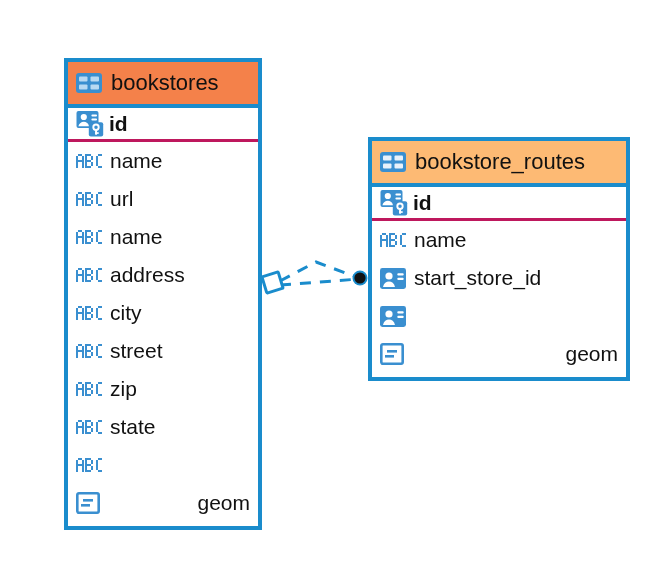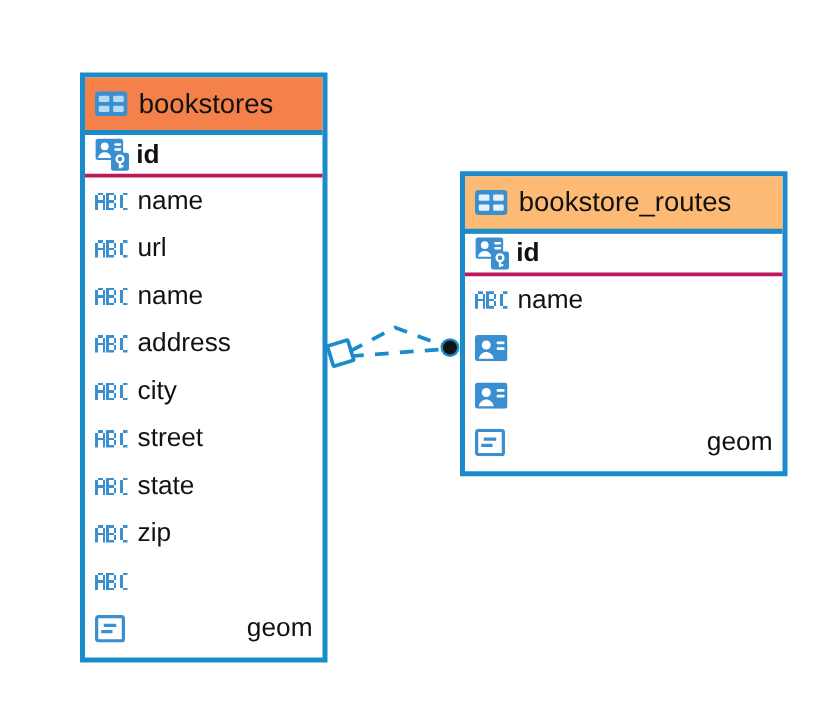--- a/index.html
+++ b/index.html
@@ -290,44 +290,44 @@
             <rect x="15" y="2" width="2" height="4"></rect>
               <rect x="11" y="6" width="4" height="2"></rect>
             <rect x="15" y="8" width="2" height="4"></rect>
               <rect x="11" y="12" width="4" height="2"></rect>
             <rect x="20" y="2" width="2" height="10"></rect>
               <rect x="22" y="0" width="4" height="2"></rect>
             <rect x="22" y="12" width="4" height="2"></rect>
           </g>
         </svg>
       </span>
+      <span class="field-name">zip</span>
+    </div>
+
+    <div class="field-row">
+      <span class="icon icon-abc">
+        <svg viewBox="0 0 26 14" width="26" height="14" shape-rendering="crispEdges">
+          <g fill="#3a8fd0">
+            <rect x="0" y="2" width="2" height="12"></rect>
+              <rect x="2" y="0" width="4" height="2"></rect>
+            <rect x="6" y="2" width="2" height="12"></rect>
+              <rect x="2" y="6" width="4" height="2"></rect>
+            <rect x="9" y="0" width="2" height="14"></rect>
+              <rect x="11" y="0" width="4" height="2"></rect>
+            <rect x="15" y="2" width="2" height="4"></rect>
+              <rect x="11" y="6" width="4" height="2"></rect>
+            <rect x="15" y="8" width="2" height="4"></rect>
+              <rect x="11" y="12" width="4" height="2"></rect>
+            <rect x="20" y="2" width="2" height="10"></rect>
+              <rect x="22" y="0" width="4" height="2"></rect>
+            <rect x="22" y="12" width="4" height="2"></rect>
+          </g>
+        </svg>
+      </span>
       <span class="field-name">state</span>
-    </div>
-
-    <div class="field-row">
-      <span class="icon icon-abc">
-        <svg viewBox="0 0 26 14" width="26" height="14" shape-rendering="crispEdges">
-          <g fill="#3a8fd0">
-            <rect x="0" y="2" width="2" height="12"></rect>
-              <rect x="2" y="0" width="4" height="2"></rect>
-            <rect x="6" y="2" width="2" height="12"></rect>
-              <rect x="2" y="6" width="4" height="2"></rect>
-            <rect x="9" y="0" width="2" height="14"></rect>
-              <rect x="11" y="0" width="4" height="2"></rect>
-            <rect x="15" y="2" width="2" height="4"></rect>
-              <rect x="11" y="6" width="4" height="2"></rect>
-            <rect x="15" y="8" width="2" height="4"></rect>
-              <rect x="11" y="12" width="4" height="2"></rect>
-            <rect x="20" y="2" width="2" height="10"></rect>
-              <rect x="22" y="0" width="4" height="2"></rect>
-            <rect x="22" y="12" width="4" height="2"></rect>
-          </g>
-        </svg>
-      </span>
-      <span class="field-name">zip</span>
     </div>
 
     <div class="field-row">
       <span class="icon icon-abc">
         <svg viewBox="0 0 26 14" width="26" height="14" shape-rendering="crispEdges">
           <g fill="#3a8fd0">
             <rect x="0" y="2" width="2" height="12"></rect>
               <rect x="2" y="0" width="4" height="2"></rect>
             <rect x="6" y="2" width="2" height="12"></rect>
               <rect x="2" y="6" width="4" height="2"></rect>
@@ -415,20 +415,21 @@
     <div class="field-row">
       <span class="icon icon-fk">
         <svg viewBox="0 0 26 21" width="26" height="21">
           <rect x="0" y="0" width="26" height="21" rx="2.4" fill="#3a8fd0"></rect>
           <circle cx="9" cy="8" r="3.6" fill="#ffffff"></circle>
           <path d="M3 19c0.7-3.7 3.4-5.5 6-5.5s5.3 1.8 6 5.5z" fill="#ffffff"></path>
           <rect x="17.3" y="5.2" width="6.4" height="2.2" rx="1" fill="#ffffff"></rect>
           <rect x="17.3" y="9.8" width="6.4" height="2.2" rx="1" fill="#ffffff"></rect>
         </svg>
       </span>
+      <span class="field-name">start_store_id</span>
     </div>
 
     <div class="field-row">
       <span class="icon icon-fk">
         <svg viewBox="0 0 26 21" width="26" height="21">
           <rect x="0" y="0" width="26" height="21" rx="2.4" fill="#3a8fd0"></rect>
           <circle cx="9" cy="8" r="3.6" fill="#ffffff"></circle>
           <path d="M3 19c0.7-3.7 3.4-5.5 6-5.5s5.3 1.8 6 5.5z" fill="#ffffff"></path>
           <rect x="17.3" y="5.2" width="6.4" height="2.2" rx="1" fill="#ffffff"></rect>
           <rect x="17.3" y="9.8" width="6.4" height="2.2" rx="1" fill="#ffffff"></rect>

